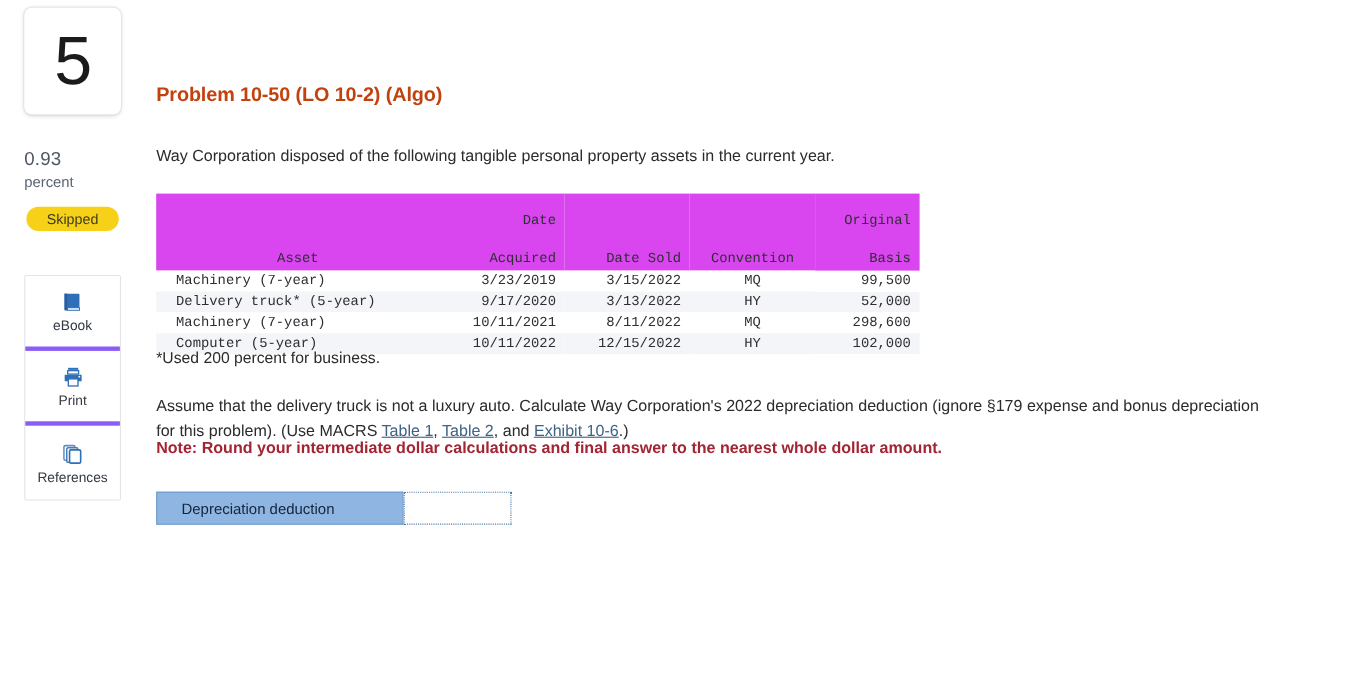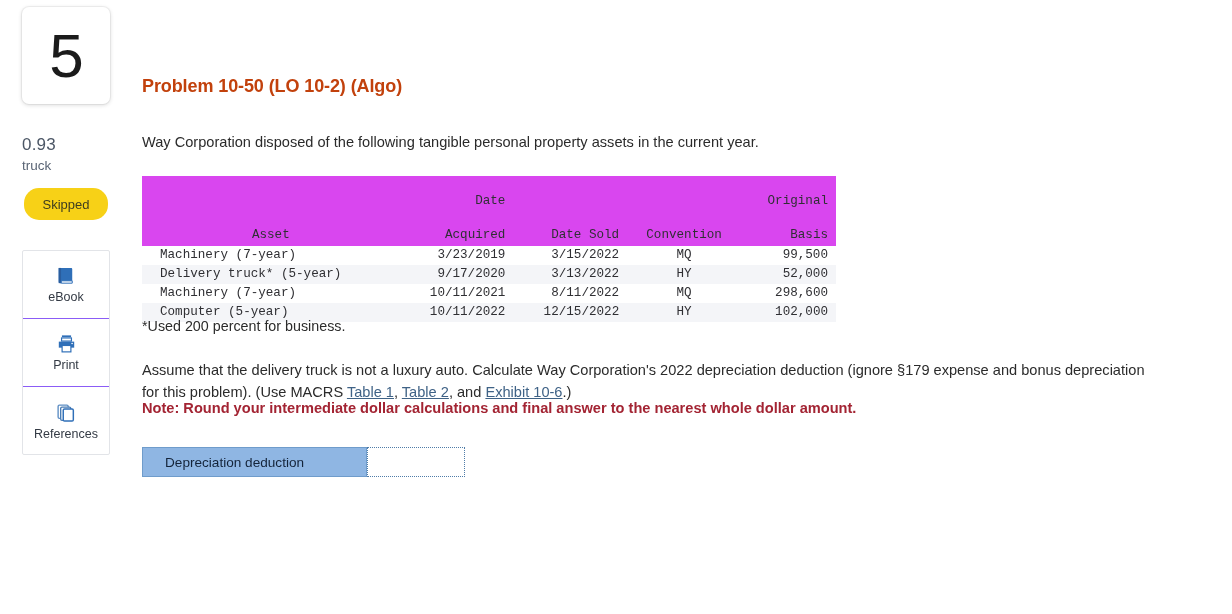--- a/index.html
+++ b/index.html
@@ -34,40 +34,40 @@
     position: absolute; left: 22px; top: 135px;
     font-size: 17px; color: #4c5766; letter-spacing: .2px;
   }
   .points-lbl {
     position: absolute; left: 22px; top: 158px;
     font-size: 13.5px; color: #5a6575;
   }
 
   .skipped-badge {
     position: absolute; left: 24px; top: 188px;
-    width: 84px; height: 32px;
+    width: 84px; height: 22px;
     background: #f7d117;
     border-radius: 15px;
     display: flex; align-items: center; justify-content: center;
     font-size: 13px; color: #3d3d20;
   }
 
   .tool-box {
     position: absolute; left: 22px; top: 250px;
     width: 88px; height: 205px;
     border: 1px solid #e2e4e8;
     background: #fff;
     border-radius: 2px;
   }
   .tool-cell {
     height: 68px;
     display: flex; flex-direction: column;
     align-items: center; justify-content: center;
     gap: 3px;
-    border-bottom: 1px solid #8b5cf6;
+    border-bottom: 4px solid #8b5cf6;
   }
   .tool-cell:last-child { border-bottom: none; }
   .tool-cell .tlabel { font-size: 12.5px; color: #333a44; }
   .tool-cell svg { display: block; }
 
   
   #main { position: absolute; left: 142px; top: 0; width: 1090px; height: 614px; }
 
   .prob-title {
     position: absolute; left: 0; top: 76px;
@@ -157,21 +157,21 @@
 
 <div id="page">
 
   <div id="rail">
 
     <div class="qnum-card">
       <span class="num">5</span>
     </div>
 
     <div class="points-val">0.93</div>
-    <div class="points-lbl">truck</div>
+    <div class="points-lbl">percent</div>
 
     <div class="skipped-badge">Skipped</div>
 
     <div class="tool-box">
 
       <div class="tool-cell">
         <span>
           <svg width="22" height="22" viewBox="0 0 24 24">
             <path d="M4 3.2h13.6c.7 0 1.2.5 1.2 1.2v15.4H5.6c-.9 0-1.6-.7-1.6-1.6V3.2z" fill="#2f6fb8"></path>
             <rect x="4" y="3.2" width="2.6" height="16.6" fill="#2a5d9e"></rect>

